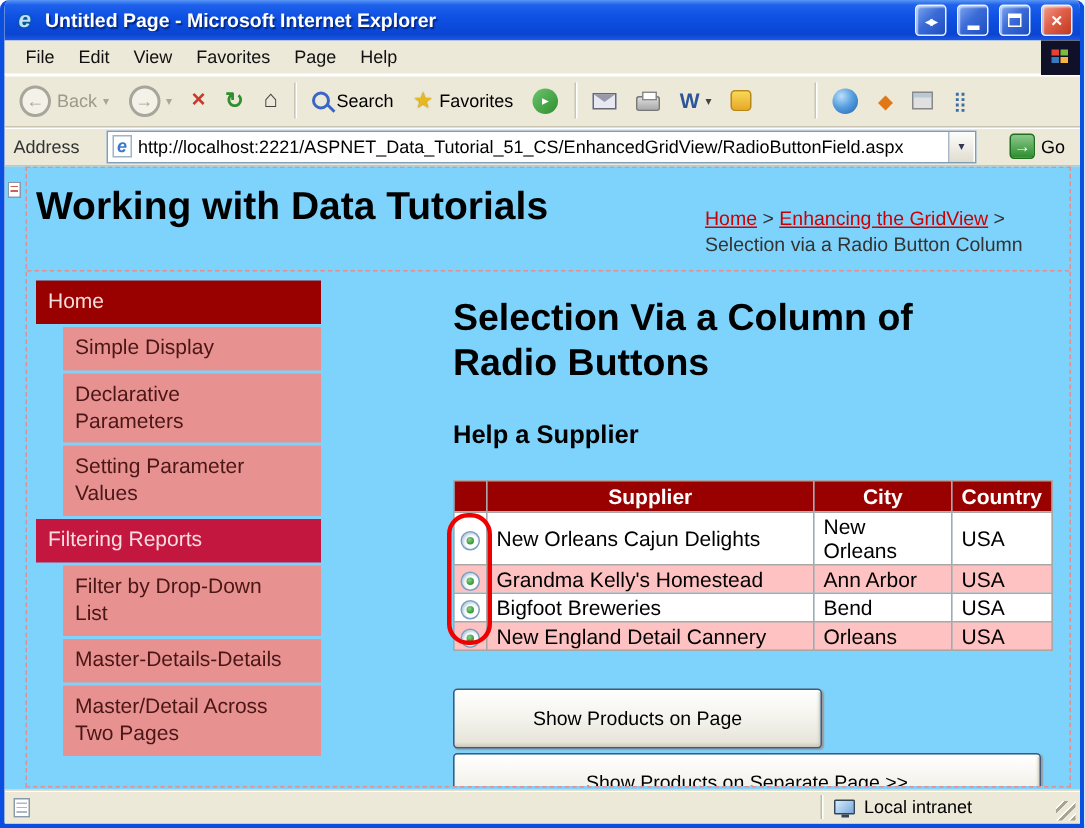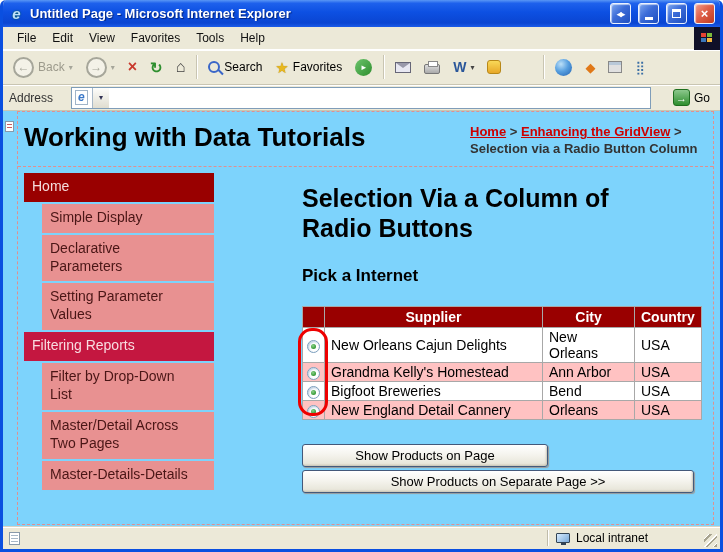--- a/index.html
+++ b/index.html
@@ -87,21 +87,21 @@
     border:1px solid #1E6E1E; }
   
   .content{ flex:1; background:#7dd3fc; display:flex; overflow:hidden; }
   .left-strip{ width:14px; flex:0 0 14px; position:relative; }
   .mini-icon{ position:absolute; top:10px; left:2px; width:9px; height:11px; background:#fff; border:1px solid #8899AA; }
   .mini-icon::after{ content:''; position:absolute; left:1px; right:1px; top:2px; height:6px;
     background:repeating-linear-gradient(180deg,#C86060 0 1px, transparent 1px 3px); }
   .page-body{ flex:1; border:1px dashed #E09090; margin:0 6px 1px 0; display:flex; flex-direction:column; overflow:hidden; }
   .masthead{ display:flex; align-items:flex-start; padding:10px 8px 8px 4px; border-bottom:1px dashed #E09090; }
   .site-title{ flex:1; font-size:26px; font-weight:bold; color:#000; padding-left:2px; }
-  .breadcrumb{ width:235px; flex:0 0 235px; font-size:13px; font-weight:bold; line-height:1.3; color:#333; margin-top:2px; }
+  .breadcrumb{ width:235px; flex:0 0 235px; font-size:13px; font-weight:normal; line-height:1.3; color:#333; margin-top:16px; }
   .crumb-link{ color:#CC0000; text-decoration:underline; cursor:pointer; }
   .content-row{ flex:1; display:flex; padding-top:6px; overflow:hidden; }
   .nav{ width:196px; flex:0 0 196px; padding-left:6px; }
   .nav-item{ font-size:14px; padding:5px 8px 6px; margin-bottom:2px; cursor:pointer; line-height:1.28; }
   .nav-root{ background:#990000; color:#F5DCDC; }
   .nav-section{ background:#C41740; color:#F8DCE0; }
   .nav-sub{ background:#E89191; color:#4A1616; margin-left:18px; padding-right:26px; }
   .main{ flex:1; padding:10px 4px 0 48px;margin-left:40px; }
   .page-heading{ font-size:25px; font-weight:bold; color:#000; max-width:370px; line-height:1.22; margin-bottom:22px; }
   .sub-heading{ font-size:17px; font-weight:bold; color:#000; margin-bottom:20px; }
@@ -113,21 +113,21 @@
   th.col-supplier{ width:218px; } th.col-city{ width:92px; } th.col-country{ width:64px; }
   .row-plain td{ background:#FFFFFF; }
   .row-alt td{ background:#FFC2C2; }
   .radio{ display:inline-block; width:13px; height:13px; border-radius:50%; background:#fff;
     border:1px solid #7B9EBD; box-shadow:inset 1px 1px 2px #B8CCE0; position:relative; vertical-align:middle; cursor:pointer; }
   .radio::after{ content:''; position:absolute; inset:3px; border-radius:50%;
     background:radial-gradient(circle at 40% 35%, #8CD08C, #3DA13D 60%, #2A7A2A); }
   .annotation{ position:absolute; left:-4px; top:22px; width:30px; height:88px;
     border:3px solid #EE0000; border-radius:14px; pointer-events:none; }
   .buttons{ margin-top:20px; }
-  .xp-btn{ display:block; height:23px; font-size:13px; color:#000; text-align:center; cursor:pointer;
+  .xp-btn{ display:block; height:40px; font-size:13px; color:#000; text-align:center; cursor:pointer;
     background:linear-gradient(180deg,#FFFFFF 0%,#F5F4EE 45%,#E8E6DA 90%,#D8D5C8 100%);
     border:1px solid #44597A; border-radius:3px; margin-bottom:3px;
     box-shadow:inset 0 1px 0 #fff, inset -1px -1px 2px #CBC7B8, 1px 1px 1px #9A9A9A; }
   .btn1{ width:246px; } .btn2{ width:392px; }
   
   .statusbar{ height:23px; flex:0 0 23px; background:#ECE9D8; border-top:1px solid #D8D4C4;
     box-shadow:inset 0 1px 0 #fff; display:flex; align-items:center; padding:0 3px; gap:4px; }
   .doc-icon{ width:11px; height:13px; background:#fff; border:1px solid #8899AA; position:relative; margin-left:3px; }
   .doc-icon::after{ content:''; position:absolute; left:1px; right:1px; top:2px; height:8px;
     background:repeating-linear-gradient(180deg,#A8B8C8 0 1px, transparent 1px 3px); }
@@ -160,21 +160,21 @@
     <span class="tb-btn close">
         <span>×</span>
       </span>
   </div>
 
   <div class="menubar">
     <span class="menu-item">File</span>
     <span class="menu-item">Edit</span>
     <span class="menu-item">View</span>
     <span class="menu-item">Favorites</span>
-    <span class="menu-item">Tools</span>
+    <span class="menu-item">Page</span>
     <span class="menu-item">Help</span>
     <span class="brand-box">
       <span class="winflag">
           <i class="wf1"></i>
           <i class="wf2"></i>
           <i class="wf3"></i>
           <i class="wf4"></i>
         </span>
     </span>
   </div>
@@ -236,20 +236,21 @@
       </span>
     <span class="tbtn">
         <span class="ic-dots">⣿</span>
       </span>
   </div>
 
   <div class="addressbar">
     <span class="addr-label">Address</span>
     <span class="addr-input">
       <span class="efavicon"></span>
+      <input class="addr-text" value="http://localhost:2221/ASPNET_Data_Tutorial_51_CS/EnhancedGridView/RadioButtonField.aspx" style="">
       <span class="addr-drop">▾</span>
     </span>
     <span class="go-btn">
       <span class="go-square">→</span>
       <span>Go</span>
     </span>
   </div>
 
   <div class="content">
     <div class="left-strip">
@@ -270,27 +271,27 @@
 
       <div class="content-row">
 
         <div class="nav">
           <div class="nav-item nav-root">Home</div>
           <div class="nav-item nav-sub">Simple Display</div>
           <div class="nav-item nav-sub">Declarative Parameters</div>
           <div class="nav-item nav-sub">Setting Parameter Values</div>
           <div class="nav-item nav-section">Filtering Reports</div>
           <div class="nav-item nav-sub">Filter by Drop-Down List</div>
+          <div class="nav-item nav-sub">Master-Details-Details</div>
           <div class="nav-item nav-sub">Master/Detail Across Two Pages</div>
-          <div class="nav-item nav-sub">Master-Details-Details</div>
         </div>
 
         <div class="main">
           <div class="page-heading">Selection Via a Column of Radio Buttons</div>
-          <div class="sub-heading">Pick a Internet</div>
+          <div class="sub-heading">Help a Supplier</div>
 
           <div class="table-wrap">
             <table>
               <thead>
                 <tr>
                   <th class="radio-col"></th>
                   <th class="col-supplier">Supplier</th>
                   <th class="col-city">City</th>
                   <th class="col-country">Country</th>
                 </tr>

